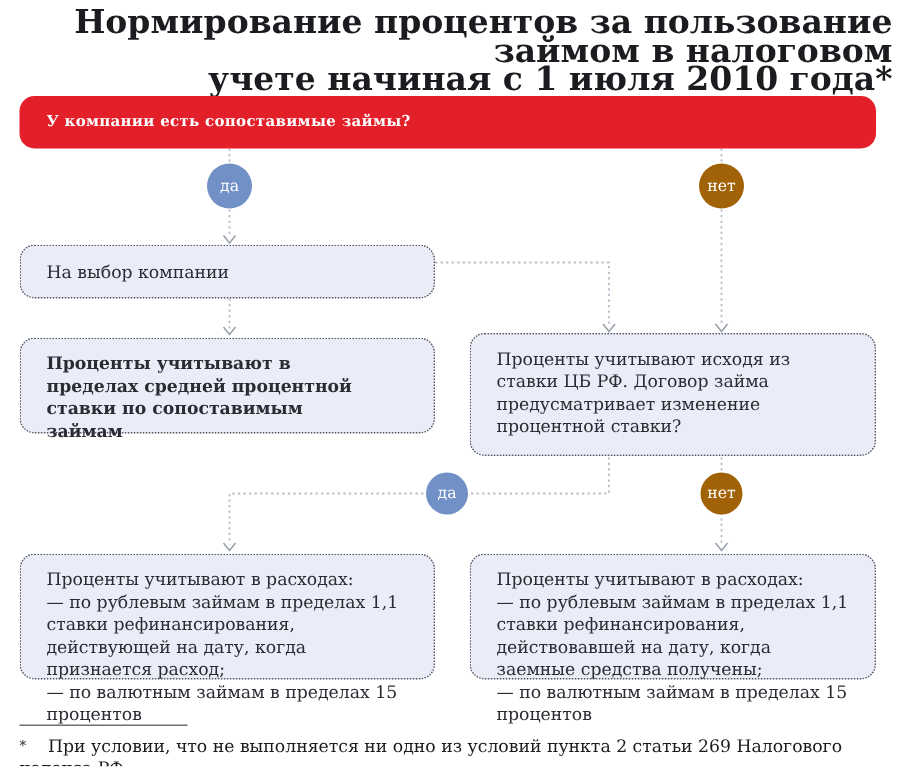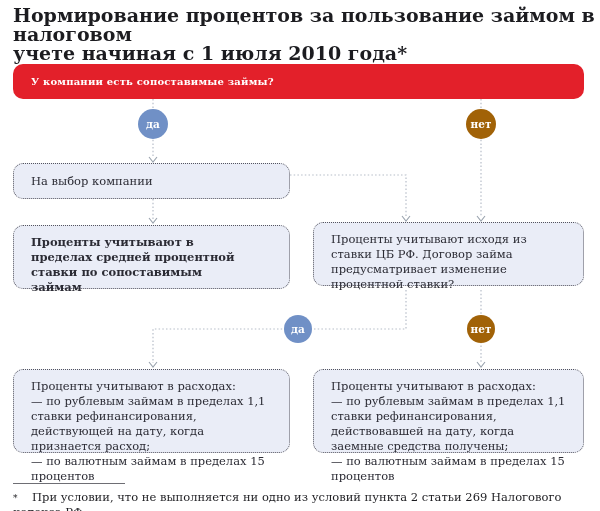--- a/index.html
+++ b/index.html
@@ -5,22 +5,22 @@
   html,body{margin:0;padding:0;background:#ffffff;}
   #stage{
     position:relative;
     width:600px;height:511px;
     background:#ffffff;
     font-family:"DejaVu Serif","Liberation Serif",serif;
     overflow:hidden;
   }
   .title{
     position:absolute;left:13px;top:6px;width:582px;
-    font-size:19px;font-weight:bold;line-height:19px;
-    color:#1c1c20;white-space:pre-line;
+    font-size:22px;font-weight:bold;line-height:19px;
+    color:#1c1c20;white-space:pre-line;text-align:right;
   }
   .qbox{
     position:absolute;left:13px;top:64px;width:571px;height:35px;
     background:#e3202a;border-radius:10px;
     display:flex;align-items:center;
     box-sizing:border-box;padding:0 18px;
   }
   .qbox span{
     color:#ffffff;font-weight:bold;font-size:10px;letter-spacing:.2px;
   }
@@ -28,21 +28,21 @@
     position:absolute;box-sizing:border-box;
     background:#eaedf7;border:1px dotted #54545e;border-radius:10px;
     color:#2b2b34;font-size:11.5px;line-height:15px;
     padding:9px 14px 8px 17px;
     white-space:pre-line;
   }
   .node.single{display:flex;align-items:center;padding-top:0;padding-bottom:0;text-align:center;}
   .badge{
     position:absolute;border-radius:50%;
     display:flex;align-items:center;justify-content:center;
-    color:#ffffff;font-weight:bold;font-size:10.5px;
+    color:#ffffff;font-weight:normal;font-size:10.5px;
   }
   .badge.blue{background:#7090c6;}
   .badge.red{background:#a16207;}
   .b30{width:30px;height:30px;}
   .b28{width:28px;height:28px;}
   svg.connectors{position:absolute;left:0;top:0;pointer-events:none;}
   .footrule{
     position:absolute;left:13px;top:483px;width:112px;height:0;
     border-top:1px solid #6e6e74;
   }
@@ -85,21 +85,21 @@
     <span>У компании есть сопоставимые займы?</span>
   </div>
 
   <div class="badge blue b30" style="left:138px;top:109px;">да</div>
   <div class="badge red b30" style="left:466px;top:109px;">нет</div>
 
   <div class="node single" style="left:13px;top:163px;width:277px;height:36px;">На выбор компании</div>
 
   <div class="node" style="left:13px;top:225px;width:277px;height:64px;padding-right:40px;font-weight:bold;">Проценты учитывают в пределах средней процентной ставки по сопоставимым займам</div>
 
-  <div class="node" style="left:313px;top:222px;width:271px;height:64px;">Проценты учитывают исходя из ставки ЦБ РФ. Договор займа предусматривает изменение процентной ставки?</div>
+  <div class="node" style="left:313px;top:222px;width:271px;height:82px;">Проценты учитывают исходя из ставки ЦБ РФ. Договор займа предусматривает изменение процентной ставки?</div>
 
   <div class="badge blue b28" style="left:284px;top:315px;">да</div>
   <div class="badge red b28" style="left:467px;top:315px;">нет</div>
 
   <div class="node" style="left:13px;top:369px;width:277px;height:84px;">Проценты учитывают в расходах:
 — по рублевым займам в пределах 1,1 ставки рефинансирования, действующей на дату, когда признается расход;
 — по валютным займам в пределах 15 процентов</div>
 
   <div class="node" style="left:313px;top:369px;width:271px;height:84px;">Проценты учитывают в расходах:
 — по рублевым займам в пределах 1,1 ставки рефинансирования, действовавшей на дату, когда заемные средства получены;

